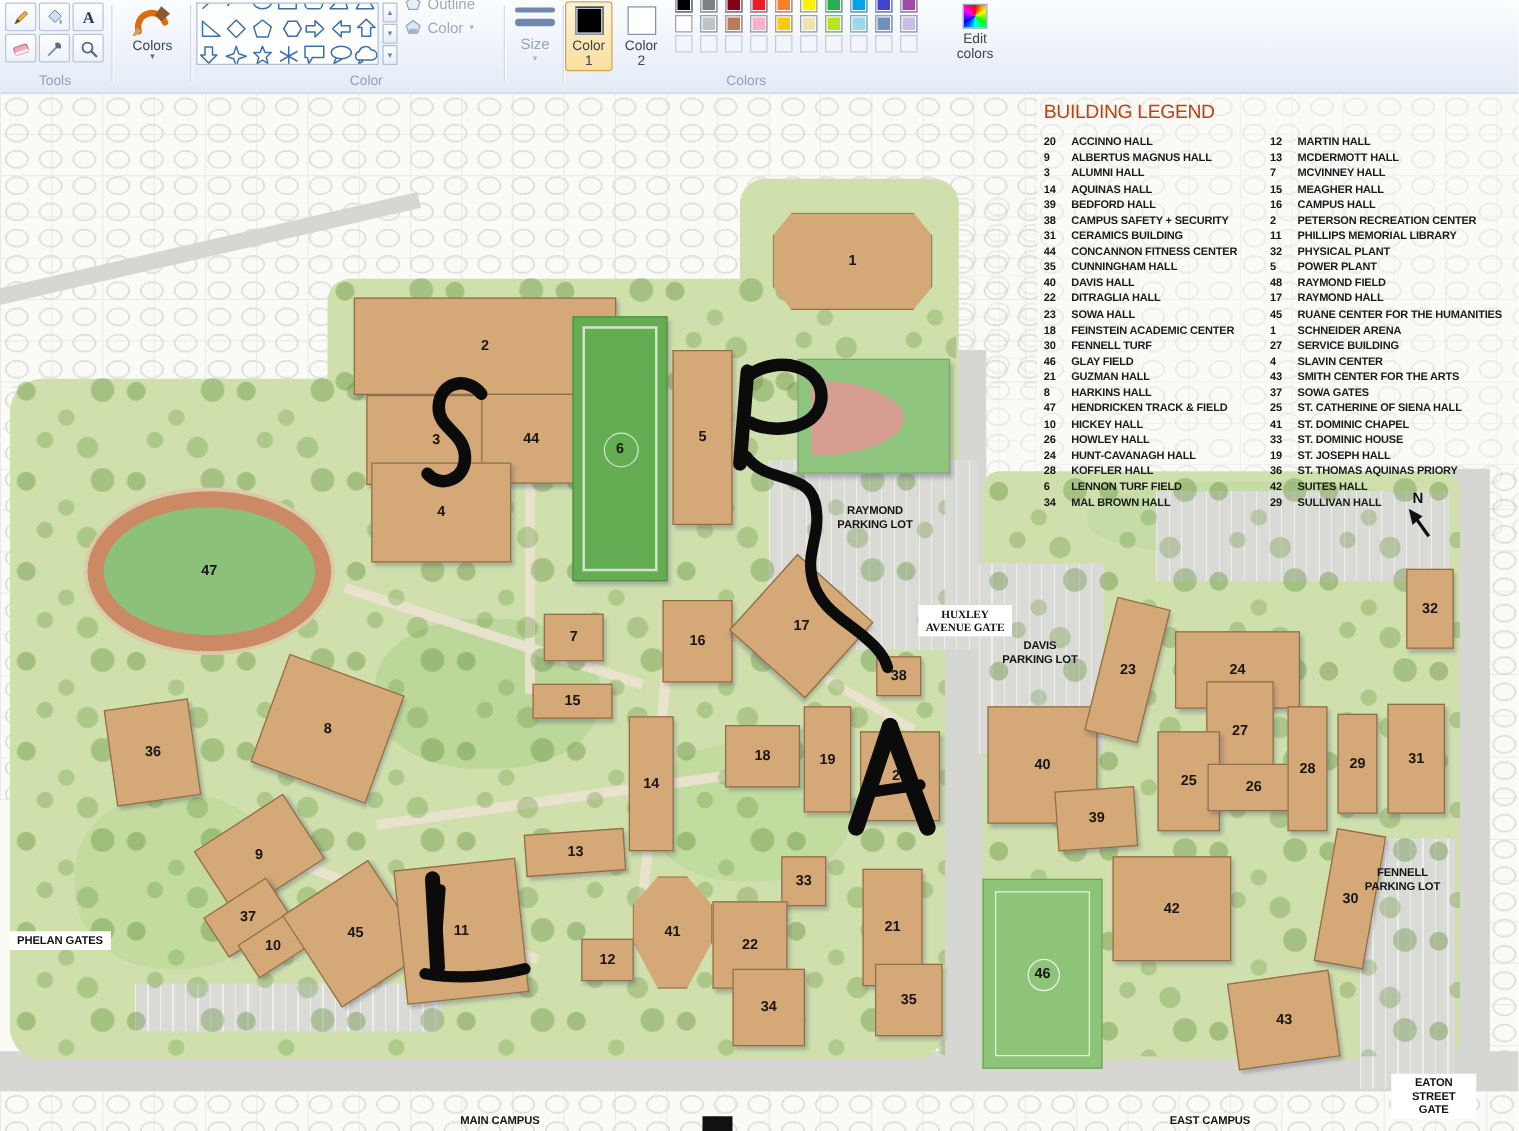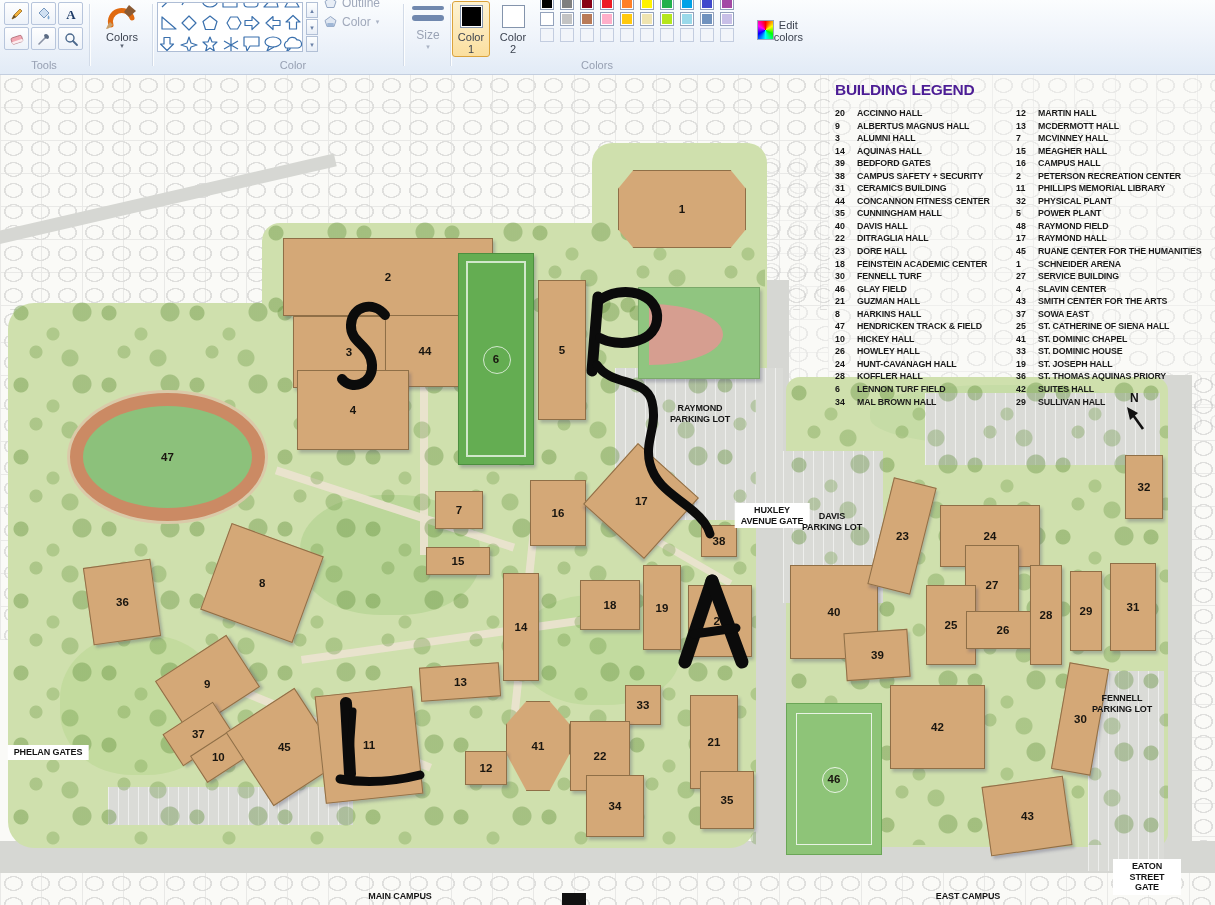--- a/index.html
+++ b/index.html
@@ -47,21 +47,21 @@
     border-radius:3px;display:flex;flex-direction:column;align-items:center;padding-top:3px;}
   .colorbox.sel{background:linear-gradient(#fdf3d4,#fbdf9f);border-color:#dba33c;}
   .cswatch{width:23px;height:23px;border:1px solid #8494ac;box-shadow:inset 0 0 0 1px #fff;}
   .colorbox .clabel{font-size:11px;color:#3c4350;line-height:12px;margin-top:3px;text-align:center;}
   .palette{position:absolute;left:88px;top:-4px;width:200px;}
   .prow{display:flex;height:16px;}
   .swatch{width:14px;height:14px;margin-right:6px;border:1px solid #93a2bc;
     box-shadow:inset 0 0 0 1px #fff;background:#fff;}
   .swatch.empty{border:1px solid #c3cde0;box-shadow:none;background:#f2f5fa;}
   .editbtn{position:absolute;left:305px;top:1px;width:46px;height:56px;display:flex;
-    align-items:center;padding-top:2px;}
+    flex-direction:column;align-items:center;padding-top:2px;}
   .rainbow{width:20px;height:20px;border:1px solid #9aa7bd;
     background:conic-gradient(#f00,#ff0,#0f0,#0ff,#00f,#f0f,#f00);}
   .editbtn .clabel{font-size:11px;color:#3c4350;line-height:12px;margin-top:2px;text-align:center;}
 
   
   #map{position:absolute;top:75px;left:0;width:1215px;height:830px;background:#fafaf7;overflow:hidden;}
   .houses{position:absolute;opacity:.42;
     background-image:
       radial-gradient(closest-side,transparent 58%,#b9b9b9 60%,#b9b9b9 70%,transparent 72%),
       linear-gradient(0deg,#d2d2d2 1px,transparent 1px),
@@ -102,21 +102,21 @@
   .t-ball::before{content:"";position:absolute;left:8%;top:18%;width:62%;height:68%;
     background:#d69e90;border-radius:0 100% 100% 0 / 50% 50% 50% 50%;}
   .t-chapel{clip-path:polygon(32% 0,68% 0,100% 26%,100% 58%,68% 100%,32% 100%,0 58%,0 26%);}
 
   .maplabel{position:absolute;transform:translateX(-50%);text-align:center;
     font-weight:700;font-size:9px;line-height:1.18;color:#141414;white-space:pre-line;
     letter-spacing:-.1px;z-index:30;}
   .maplabel.boxed{background:#fff;padding:2px 6px;}
 
   .legend{position:absolute;left:828px;top:4px;width:386px;z-index:30;}
-  .legend .ltitle{font-weight:700;font-size:15.5px;letter-spacing:-.3px;color:#4c1d95;
+  .legend .ltitle{font-weight:400;font-size:15.5px;letter-spacing:-.3px;color:#c2410c;
     margin:2px 0 8px 7px;}
   .lcols{display:flex;padding-left:7px;}
   .lcol{width:181px;}
   .lcol.right{width:198px;}
   .lrow{display:flex;line-height:12.55px;}
   .lnum{width:22px;font-weight:700;font-size:8.8px;color:#141414;}
   .lname{font-weight:700;font-size:8.8px;color:#1a1a1a;letter-spacing:-.15px;white-space:nowrap;}
 
   .marks{position:absolute;left:0;top:0;z-index:40;pointer-events:none;}
   .compass{position:absolute;font-weight:700;font-size:12px;color:#111;z-index:35;}
@@ -498,21 +498,21 @@
         </div>
         <div class="bldg" style="left: 1060px; top: 590px; width: 40px; height: 108px; transform: rotate(10deg);">
           <span class="num" style="transform: rotate(-10deg);">30</span>
         </div>
       </div>
 
     <div style="position:absolute;inset:0;">
 
     <div class="maplabel" style="left: 700px; top: 328px;">RAYMOND
 PARKING LOT</div>
-        <div class="maplabel boxed" style="left: 772px; top: 428px;">HUXLEY
+        <div class="maplabel boxed" style="left: 772px; top: 409px; font-family: Liberation Serif, serif;">HUXLEY
 AVENUE GATE</div>
         <div class="maplabel" style="left: 832px; top: 436px;">DAVIS
 PARKING LOT</div>
         <div class="maplabel boxed" style="left: 48px; top: 670px;">PHELAN GATES</div>
         <div class="maplabel" style="left: 1122px; top: 618px;">FENNELL
 PARKING LOT</div>
         <div class="maplabel boxed" style="left: 1147px; top: 784px;">EATON STREET GATE</div>
         <div class="maplabel" style="left: 400px; top: 816px;">MAIN CAMPUS</div>
         <div class="maplabel" style="left: 968px; top: 816px;">EAST CAMPUS</div>
       </div>
@@ -533,21 +533,21 @@
             <div class="lrow">
             <span class="lnum">3</span>
               <span class="lname">ALUMNI HALL</span>
           </div>
             <div class="lrow">
             <span class="lnum">14</span>
               <span class="lname">AQUINAS HALL</span>
           </div>
             <div class="lrow">
             <span class="lnum">39</span>
-              <span class="lname">BEDFORD GATES</span>
+              <span class="lname">BEDFORD HALL</span>
           </div>
             <div class="lrow">
             <span class="lnum">38</span>
               <span class="lname">CAMPUS SAFETY + SECURITY</span>
           </div>
             <div class="lrow">
             <span class="lnum">31</span>
               <span class="lname">CERAMICS BUILDING</span>
           </div>
             <div class="lrow">
@@ -561,21 +561,21 @@
             <div class="lrow">
             <span class="lnum">40</span>
               <span class="lname">DAVIS HALL</span>
           </div>
             <div class="lrow">
             <span class="lnum">22</span>
               <span class="lname">DITRAGLIA HALL</span>
           </div>
             <div class="lrow">
             <span class="lnum">23</span>
-              <span class="lname">DORE HALL</span>
+              <span class="lname">SOWA HALL</span>
           </div>
             <div class="lrow">
             <span class="lnum">18</span>
               <span class="lname">FEINSTEIN ACADEMIC CENTER</span>
           </div>
             <div class="lrow">
             <span class="lnum">30</span>
               <span class="lname">FENNELL TURF</span>
           </div>
             <div class="lrow">
@@ -680,21 +680,21 @@
             <div class="lrow">
             <span class="lnum">4</span>
               <span class="lname">SLAVIN CENTER</span>
           </div>
             <div class="lrow">
             <span class="lnum">43</span>
               <span class="lname">SMITH CENTER FOR THE ARTS</span>
           </div>
             <div class="lrow">
             <span class="lnum">37</span>
-              <span class="lname">SOWA EAST</span>
+              <span class="lname">SOWA GATES</span>
           </div>
             <div class="lrow">
             <span class="lnum">25</span>
               <span class="lname">ST. CATHERINE OF SIENA HALL</span>
           </div>
             <div class="lrow">
             <span class="lnum">41</span>
               <span class="lname">ST. DOMINIC CHAPEL</span>
           </div>
             <div class="lrow">

